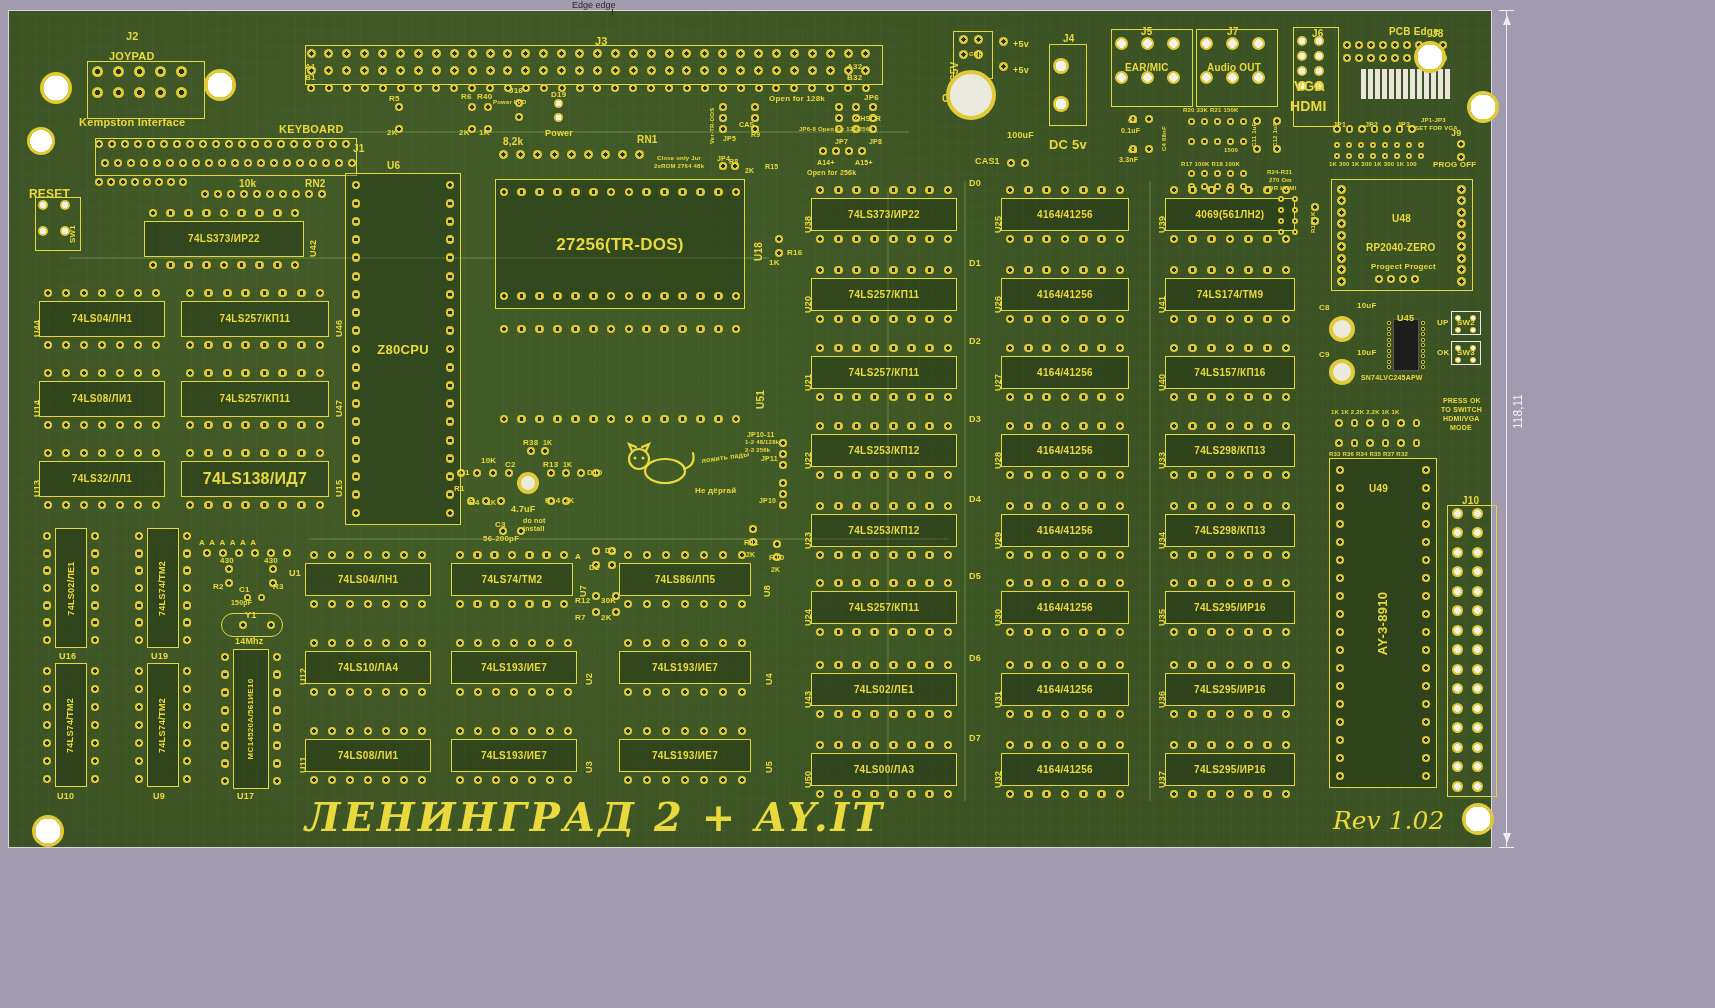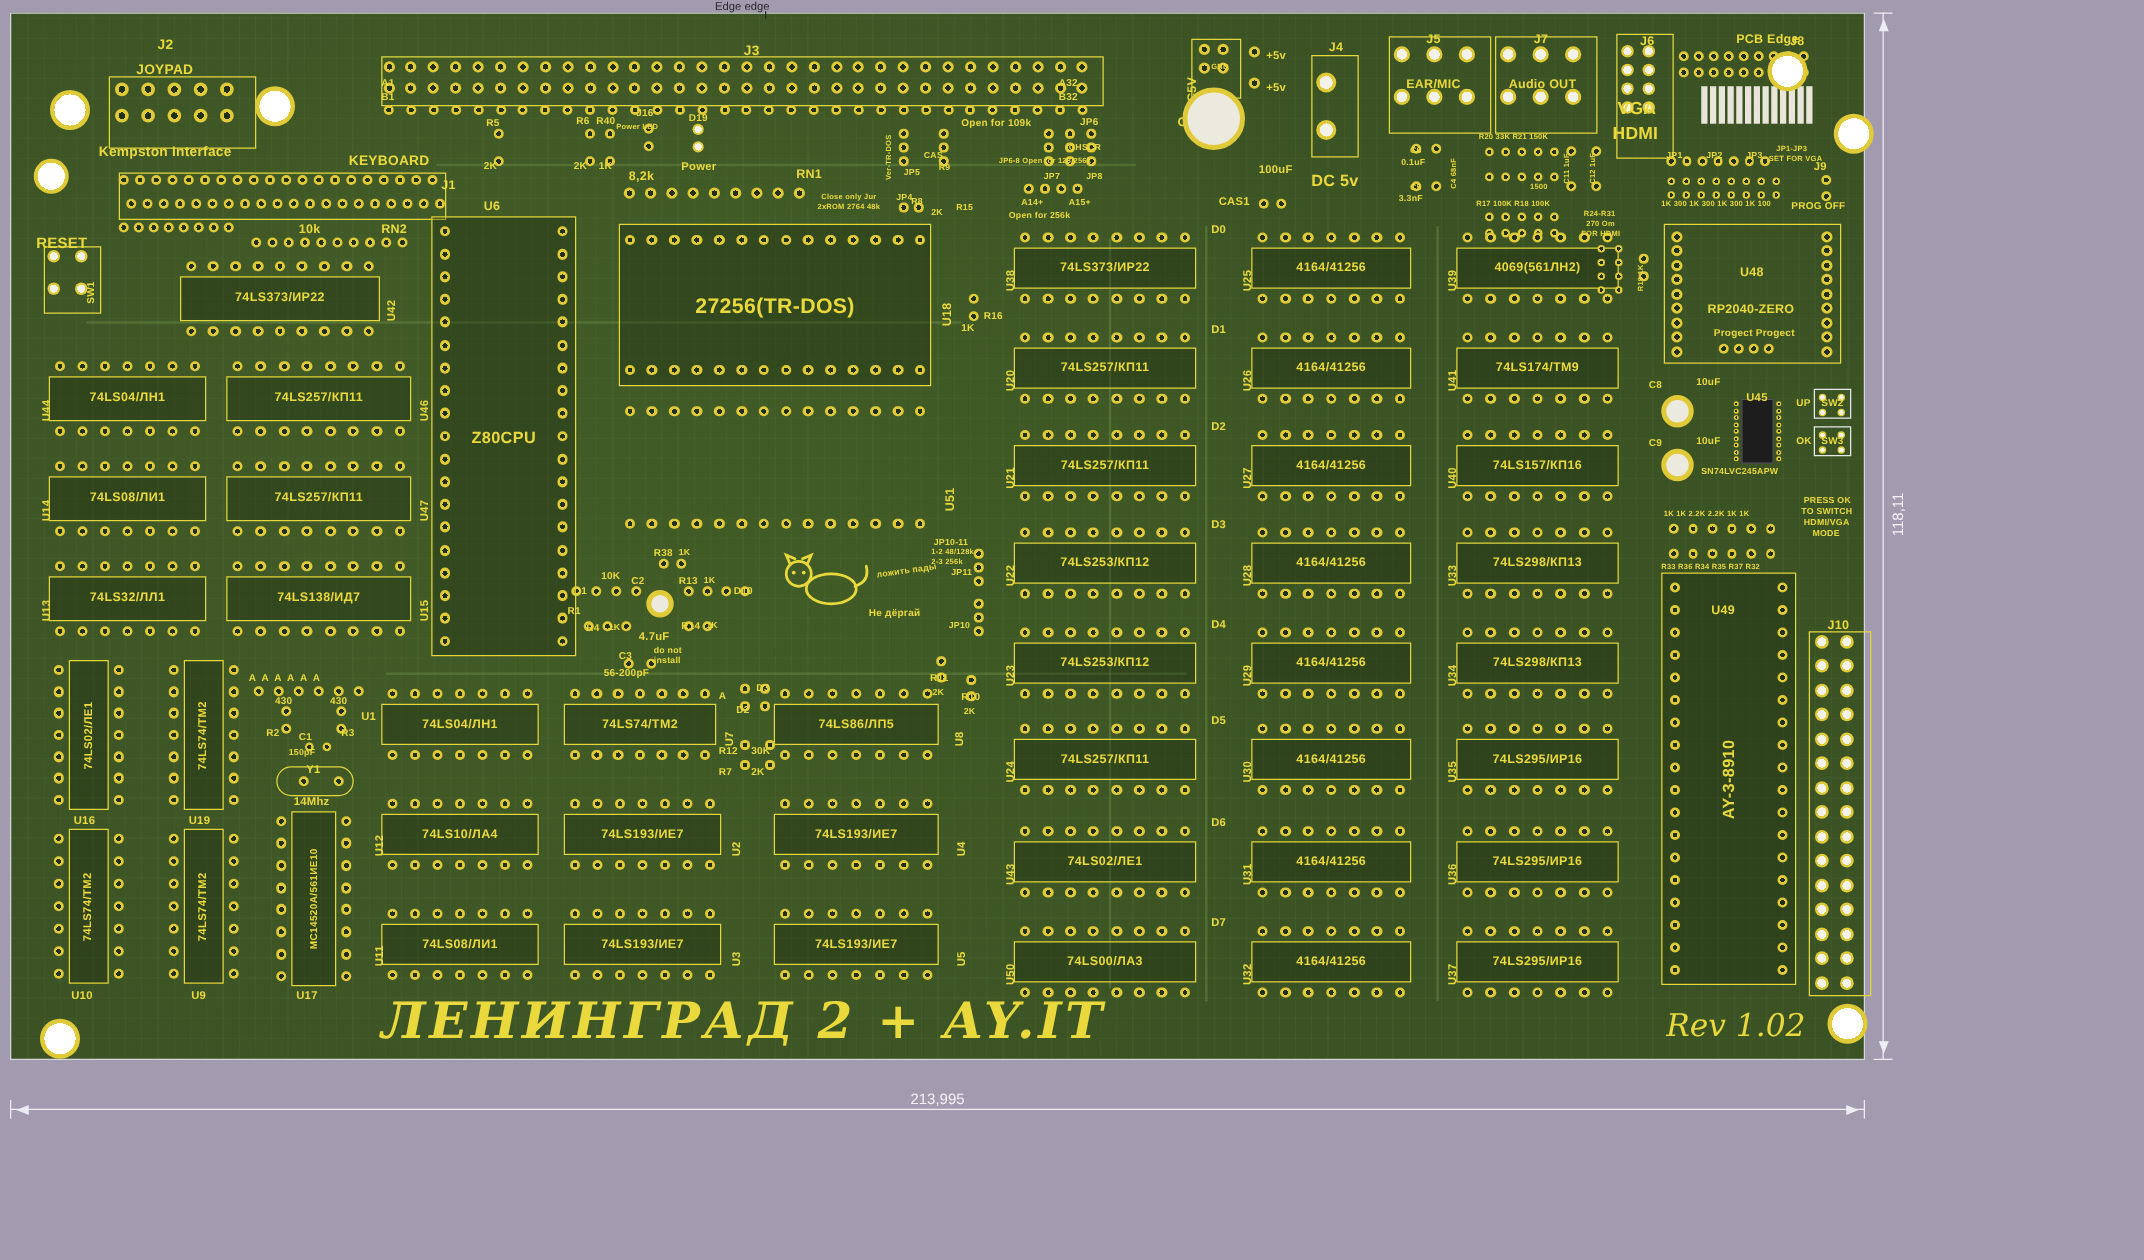--- a/index.html
+++ b/index.html
@@ -671,21 +671,21 @@
       <div class="pad" style="left: 70.6px; top: 489.6px; width: 8.8px; height: 8.8px;"></div>
       <div class="pad" style="left: 88.6px; top: 437.6px; width: 8.8px; height: 8.8px;"></div>
       <div class="pad" style="left: 88.6px; top: 489.6px; width: 8.8px; height: 8.8px;"></div>
       <div class="pad" style="left: 106.6px; top: 437.6px; width: 8.8px; height: 8.8px;"></div>
       <div class="pad" style="left: 106.6px; top: 489.6px; width: 8.8px; height: 8.8px;"></div>
       <div class="pad" style="left: 124.6px; top: 437.6px; width: 8.8px; height: 8.8px;"></div>
       <div class="pad" style="left: 124.6px; top: 489.6px; width: 8.8px; height: 8.8px;"></div>
       <div class="pad" style="left: 142.6px; top: 437.6px; width: 8.8px; height: 8.8px;"></div>
       <div class="pad" style="left: 142.6px; top: 489.6px; width: 8.8px; height: 8.8px;"></div>
       <div class="chip" style="left: 172px; top: 450px; width: 148px; height: 36px;">
-        <div class="chip-label" style="font-size: 10px;">74LS138/ИД7</div>
+        <div class="chip-label" style="font-size: 16px;">74LS138/ИД7</div>
       </div>
       <div class="pad" style="left: 176.6px; top: 437.6px; width: 8.8px; height: 8.8px;"></div>
       <div class="pad" style="left: 176.6px; top: 489.6px; width: 8.8px; height: 8.8px;"></div>
       <div class="pad" style="left: 195.171px; top: 437.6px; width: 8.8px; height: 8.8px;"></div>
       <div class="pad" style="left: 195.171px; top: 489.6px; width: 8.8px; height: 8.8px;"></div>
       <div class="pad" style="left: 213.743px; top: 437.6px; width: 8.8px; height: 8.8px;"></div>
       <div class="pad" style="left: 213.743px; top: 489.6px; width: 8.8px; height: 8.8px;"></div>
       <div class="pad" style="left: 232.314px; top: 437.6px; width: 8.8px; height: 8.8px;"></div>
       <div class="pad" style="left: 232.314px; top: 489.6px; width: 8.8px; height: 8.8px;"></div>
       <div class="pad" style="left: 250.886px; top: 437.6px; width: 8.8px; height: 8.8px;"></div>
@@ -1521,21 +1521,21 @@
       <div class="silk" style="left: 470px; top: 118px; font-size: 8px;">1K</div>
       <div class="silk" style="left: 500px; top: 76px; font-size: 8px;">J16</div>
       <div class="silk" style="left: 484px; top: 88px; font-size: 6px;">Power LED</div>
       <div class="silk" style="left: 542px; top: 80px; font-size: 8px;">D19</div>
       <div class="silk" style="left: 536px; top: 118px; font-size: 9px;">Power</div>
       <div class="silk" style="left: 494px; top: 126px; font-size: 10px;">8,2k</div>
       <div class="silk" style="left: 628px; top: 124px; font-size: 10px;">RN1</div>
       <div class="silk" style="left: 700px; top: 133px; font-size: 6px; transform-origin: 0px 0px; transform: rotate(-90deg);">Ver-TR-DOS</div>
       <div class="silk" style="left: 714px; top: 124px; font-size: 7px;">JP5</div>
       <div class="silk" style="left: 730px; top: 110px; font-size: 7px;">CAS</div>
-      <div class="silk" style="left: 760px; top: 84px; font-size: 8px;">Open for 109k</div>
+      <div class="silk" style="left: 760px; top: 84px; font-size: 8px;">Open for 128k</div>
       <div class="silk" style="left: 855px; top: 83px; font-size: 8px;">JP6</div>
       <div class="silk" style="left: 846px; top: 104px; font-size: 7px;">CHSCR</div>
       <div class="silk" style="left: 790px; top: 115px; font-size: 6px;">JP6-8 Open for 128/256k</div>
       <div class="silk" style="left: 826px; top: 127px; font-size: 7px;">JP7</div>
       <div class="silk" style="left: 860px; top: 127px; font-size: 7px;">JP8</div>
       <div class="silk" style="left: 808px; top: 148px; font-size: 7px;">A14+</div>
       <div class="silk" style="left: 846px; top: 148px; font-size: 7px;">A15+</div>
       <div class="silk" style="left: 798px; top: 158px; font-size: 7px;">Open for 256k</div>
       <div class="silk" style="left: 742px; top: 120px; font-size: 7px;">R9</div>
       <div class="silk" style="left: 720px; top: 147px; font-size: 7px;">R8</div>
@@ -1714,28 +1714,20 @@
       <div class="hole" style="left: 1405px; top: 30px; width: 32px; height: 32px;"></div>
       <div class="hole" style="left: 1458px; top: 80px; width: 32px; height: 32px;"></div>
       <div class="hole" style="left: 23px; top: 804px; width: 32px; height: 32px;"></div>
       <div class="hole" style="left: 1453px; top: 792px; width: 32px; height: 32px;"></div>
       <div class="cap" style="left: 937px; top: 59px; width: 50px; height: 50px;"></div>
       <div class="cap" style="left: 1320px; top: 305px; width: 26px; height: 26px;"></div>
       <div class="cap" style="left: 1320px; top: 348px; width: 26px; height: 26px;"></div>
       <div class="cap" style="left: 508px; top: 461px; width: 22px; height: 22px;"></div>
     </div>
 
-  <div class="dim-h">
-    <div class="dline"></div>
-    <div class="tick"></div>
-    <div class="tick r"></div>
-    <div class="dar l"></div>
-    <div class="dar r"></div>
-    <span class="dlabel">213,995</span>
-  </div>
 
   <div class="dim-v">
     <div class="dline"></div>
     <div class="tick"></div>
     <div class="tick b"></div>
     <div class="dav t"></div>
     <div class="dav b"></div>
     <span class="dlabel-v">118,11</span>
   </div>
 

